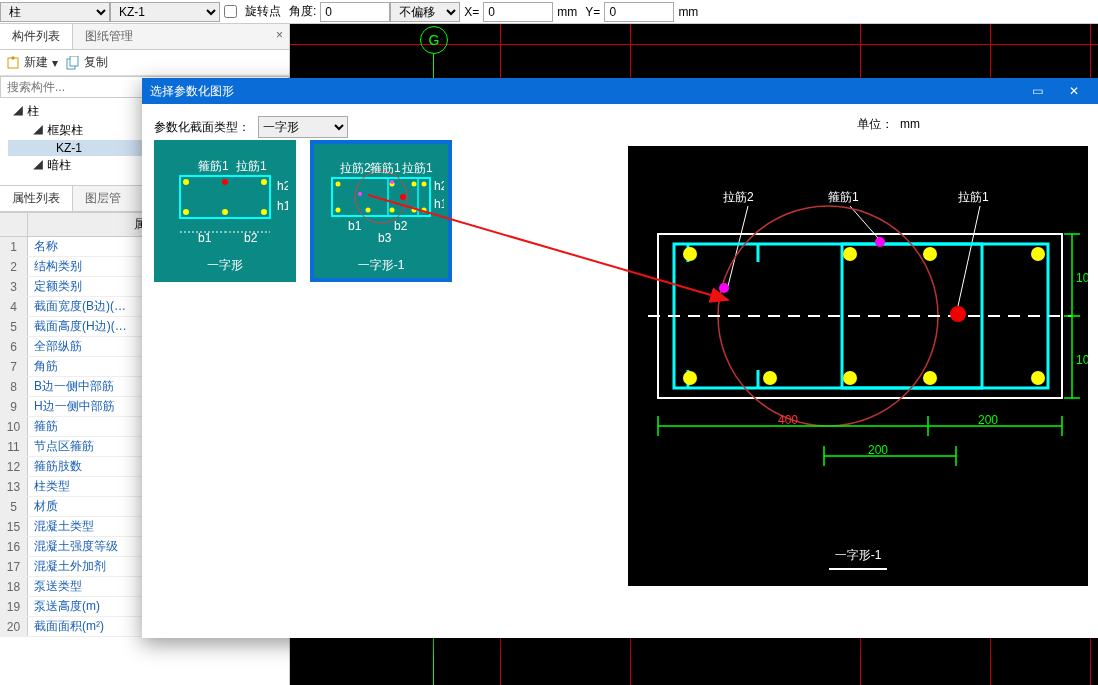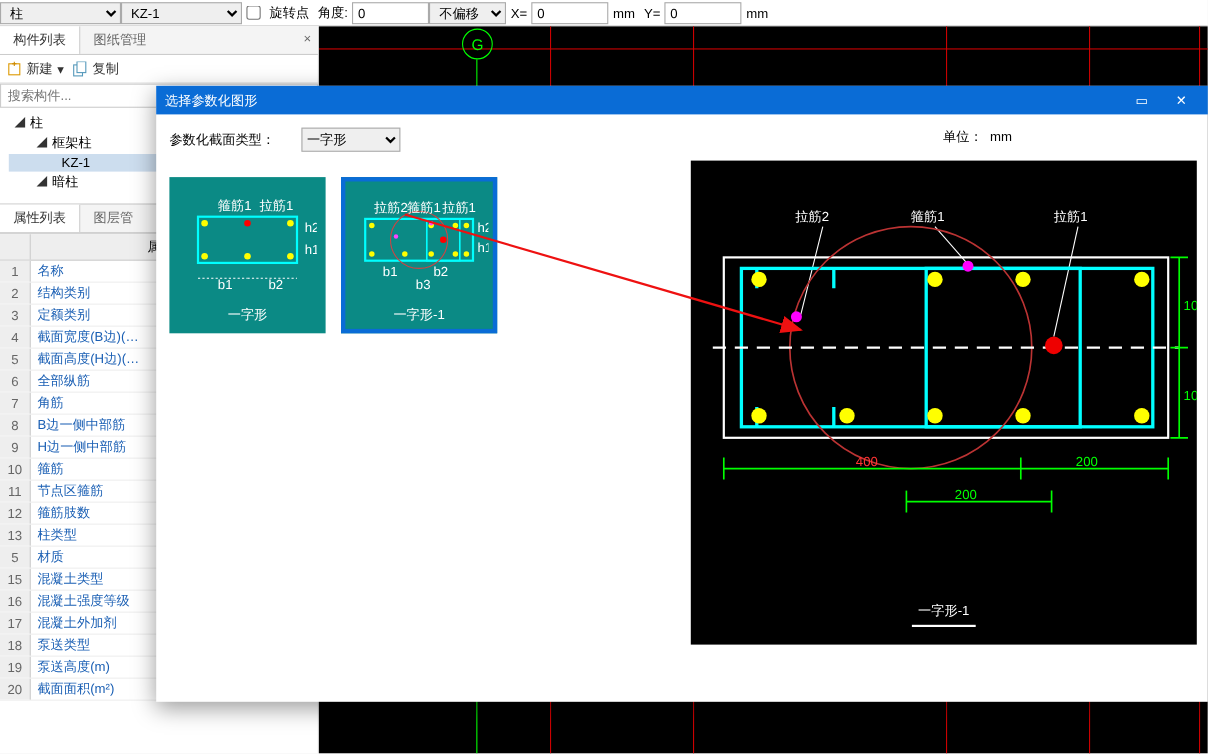--- a/index.html
+++ b/index.html
@@ -55,21 +55,21 @@
 .titlebar { height: 26px; background: #0a6cd6; color: #fff; display: flex; align-items: center; padding: 0 8px; }
 .titlebar .t-title { flex: 1; }
 .titlebar .win-btn { width: 36px; text-align: center; cursor: pointer; }
 .dlgbody { display: flex; height: calc(100% - 26px - 40px); }
 .dlgleft { width: 480px; padding: 12px; }
 .dlgright { flex: 1; padding: 12px; position: relative; }
 .dlgfooter { height: 40px; display: flex; align-items: center; justify-content: flex-end; gap: 12px; padding: 0 16px; border-top: 1px solid #ddd; }
 .btn { width: 76px; height: 26px; border: 1px solid #bbb; background: #fff; cursor: pointer; }
 .btn.primary { background: #0a6cd6; color: #fff; border-color: #0a6cd6; }
 
-.paramrow { display: flex; align-items: center; gap: 24px; margin-bottom: 23px; }
+.paramrow { display: flex; align-items: center; gap: 8px; margin-bottom: 2px; }
 .paramrow select { width: 90px; height: 22px; border: 1px solid #aaa; }
 
 .thumbs { display: flex; gap: 14px; }
 .thumb { width: 142px; height: 142px; background: #0b8a85; color: #fff; text-align: center; cursor: pointer; position: relative; border: 4px solid transparent; }
 .thumb.sel { border-color: #0a6cd6; }
 .thumb .lbl { position: absolute; bottom: 4px; left: 0; right: 0; color: #fff; }
 .thumb svg { display: block; margin: 8px auto 0; }
 
 .preview { width: 460px; height: 440px; background: #000; position: relative; }
 .unitlbl { position: absolute; top: 12px; right: 180px; }

